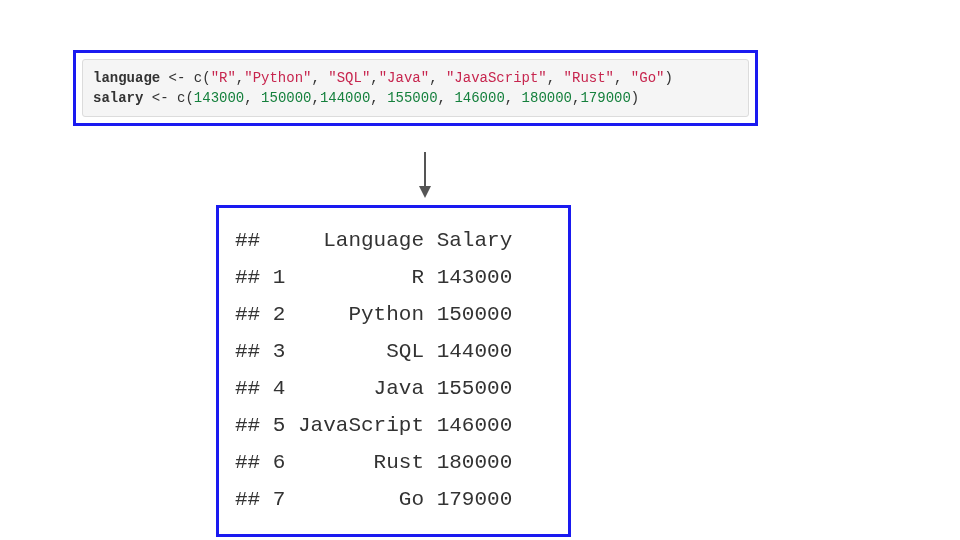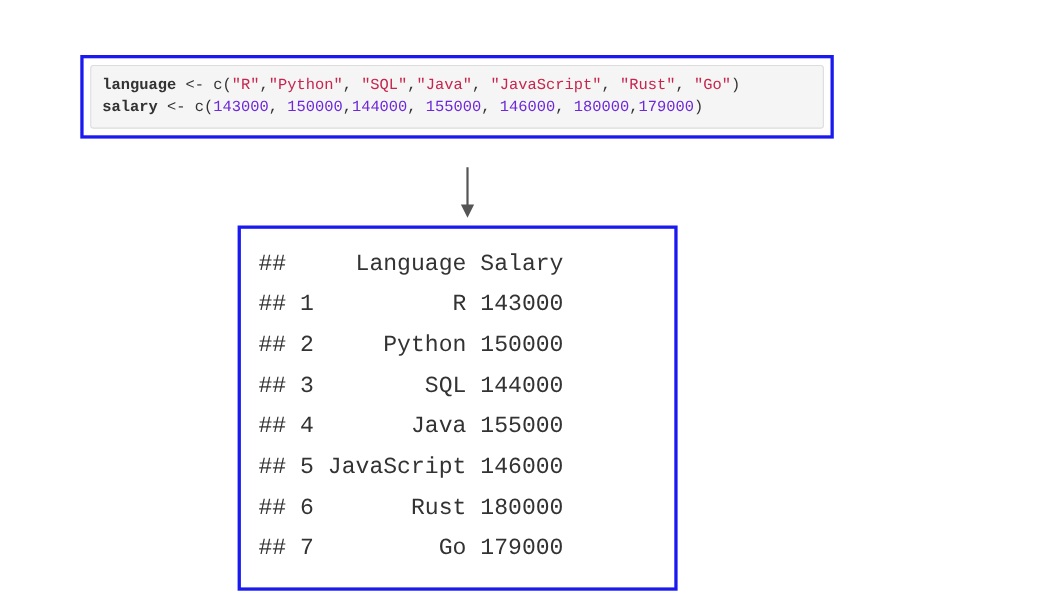--- a/index.html
+++ b/index.html
@@ -26,35 +26,35 @@
     padding: 8px 10px;
     font-size: 14px;
     line-height: 20px;
     white-space: pre;
     color: #333333;
   }
   .tok-var { color: #333333; font-weight: bold; }
   .tok-op  { color: #333333; }
   .tok-fn  { color: #333333; }
   .tok-str { color: #c7254e; }
-  .tok-num { color: #6d28d9; }
+  .tok-num { color: #15803d; }
   .tok-pun { color: #333333; }
   .arrow-wrap {
     position: absolute;
     left: 415px;
     top: 150px;
     width: 20px;
     height: 50px;
   }
   .arrow-wrap svg { display: block; }
   .output-box {
     position: absolute;
     left: 216px;
     top: 205px;
-    width: 400px;
+    width: 355px;
     border: 3px solid #1a1af0;
     box-sizing: border-box;
     padding: 14px 16px 16px 16px;
   }
   .output-text {
     font-size: 21px;
     line-height: 37px;
     color: #333333;
     white-space: pre;
   }

